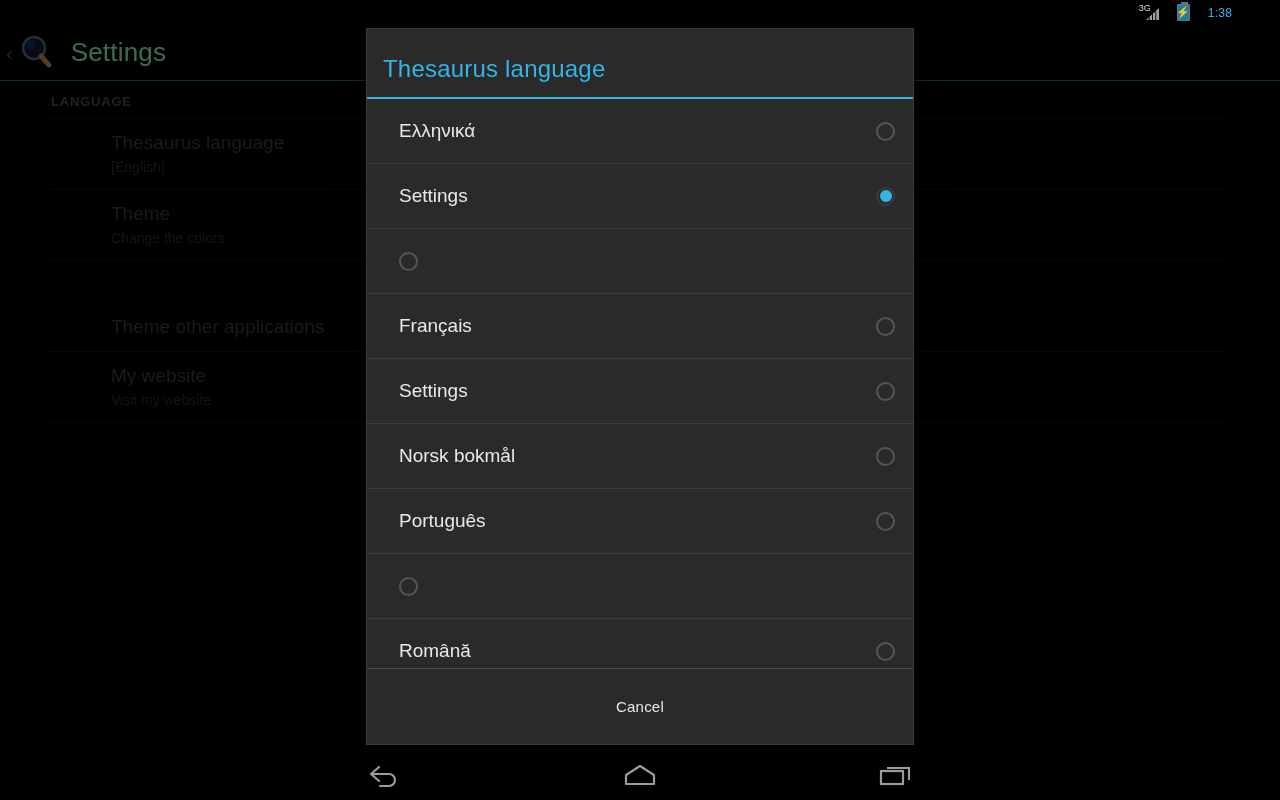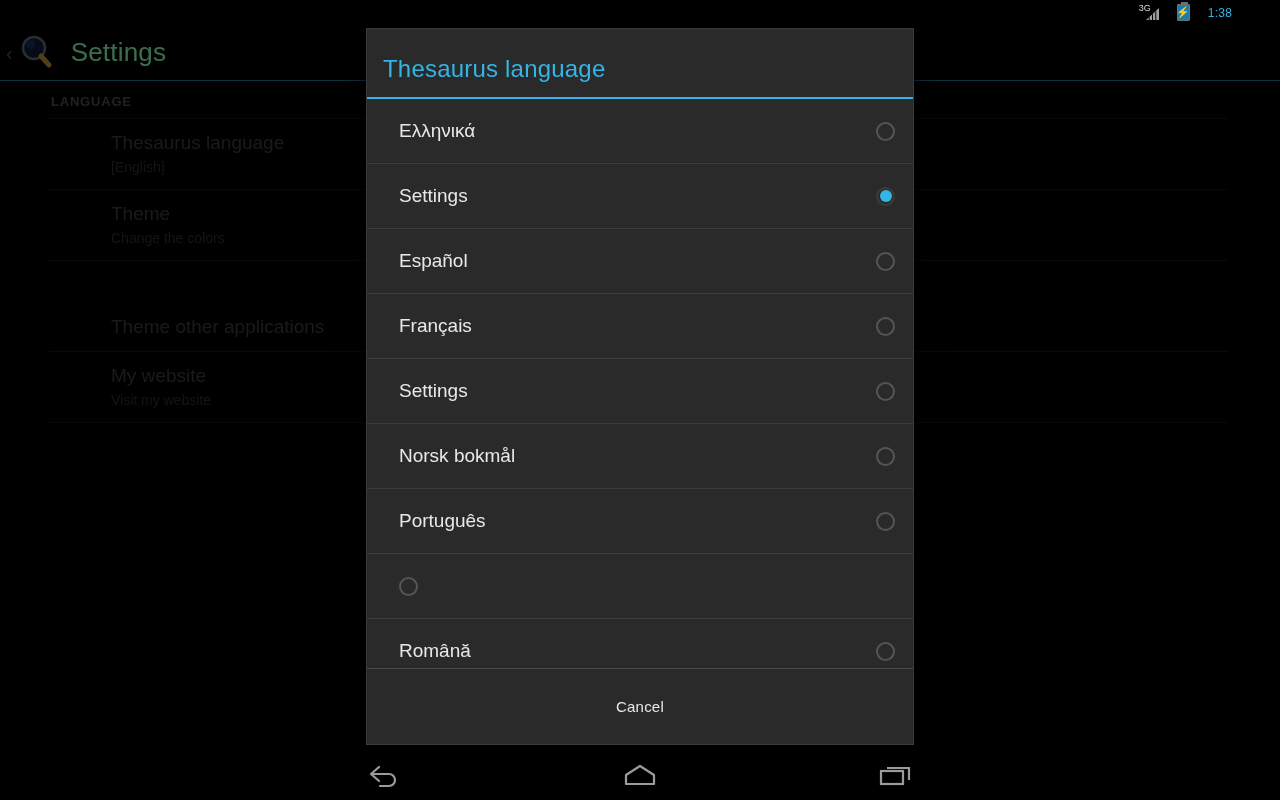--- a/index.html
+++ b/index.html
@@ -192,21 +192,20 @@
     <div class="dlg-list">
       <div class="opt-row">
         <span class="opt-label">Ελληνικά</span>
         <span class="radio"></span>
       </div>
       <div class="opt-row">
         <span class="opt-label">Settings</span>
         <span class="radio on"></span>
       </div>
       <div class="opt-row">
-        <span class="opt-label">Español</span>
         <span class="radio"></span>
       </div>
       <div class="opt-row">
         <span class="opt-label">Français</span>
         <span class="radio"></span>
       </div>
       <div class="opt-row">
         <span class="opt-label">Settings</span>
         <span class="radio"></span>
       </div>

